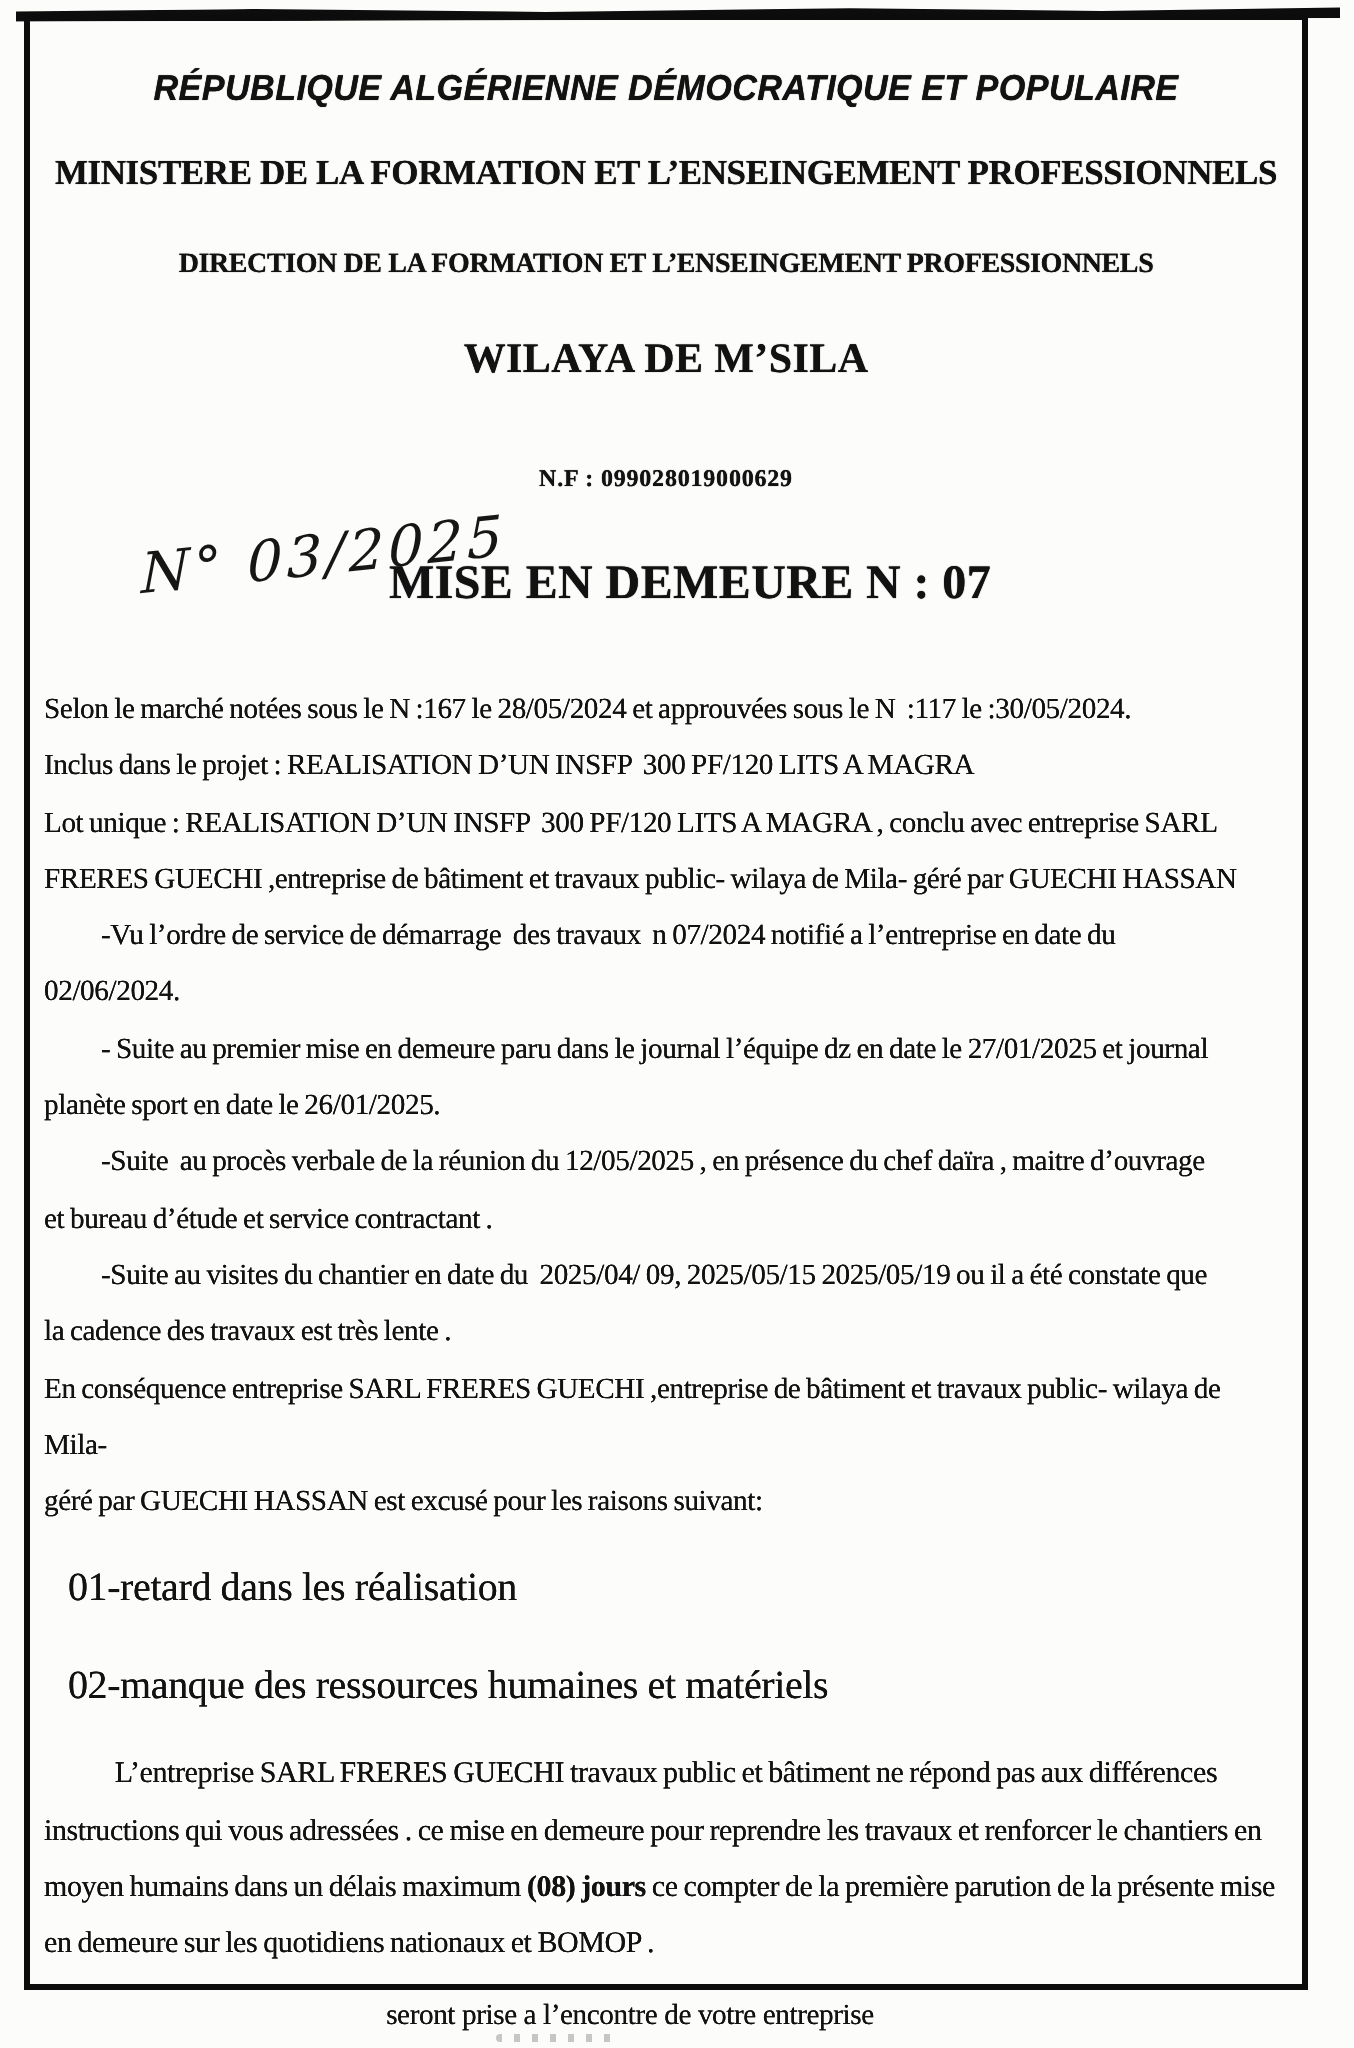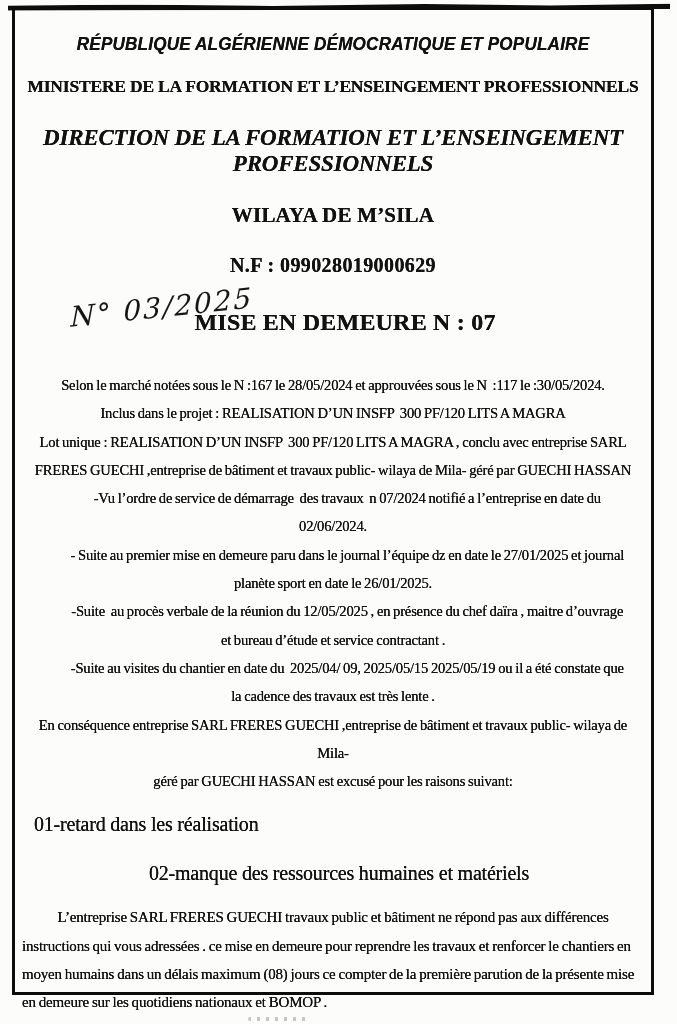--- a/index.html
+++ b/index.html
@@ -38,23 +38,23 @@
   .hdr { text-align: center; font-weight: bold; text-shadow: 0 0 0.4px #000; }
   .hdr-republic {
     margin-top: 24px;
     font-family: "Liberation Sans", sans-serif;
     font-style: italic;
     font-size: 18px;
     letter-spacing: 0.2px;
     transform: scaleX(0.95);
   }
   .hdr-ministry   { margin-top: 21px; font-size: 17.5px; letter-spacing: -0.2px; text-align: center; }
-  .hdr-direction  { margin-top: 28px; font-size: 23px; letter-spacing: -0.2px; font-style: italic; }
+  .hdr-direction  { margin-top: 28px; font-size: 14px; letter-spacing: -0.2px; }
   .hdr-wilaya     { margin-top: 26px; font-size: 21px; letter-spacing: 0.2px; }
-  .hdr-nf         { margin-top: 26px; font-size: 20px; letter-spacing: 0.4px; }
+  .hdr-nf         { margin-top: 40px; font-size: 12px; letter-spacing: 0.4px; }
   .title-row { position: relative; height: 62px; margin-top: 18px; }
   .handwritten {
     position: absolute;
     left: 48px; top: -4px;
     font-family: "DejaVu Serif", serif;
     font-style: italic;
     font-size: 28px;
     letter-spacing: 2px;
     transform: rotate(-6deg) skewX(-6deg);
     color: #161616;
@@ -71,41 +71,40 @@
     text-shadow: 0 0 0.5px #000;
   }
   .body-text {
     margin-top: 14px;
     font-size: 14.6px;
     line-height: 28.3px;
     letter-spacing: -0.2px;
     word-spacing: -0.6px;
     white-space: pre-wrap;
     text-shadow: 0 0 0.3px #000;
-    text-align: center;
   }
   .reason { 
     padding-left: 12px;
     font-size: 20px;
     letter-spacing: -0.2px;
     text-shadow: 0 0 0.3px #000;
     font-family: Liberation Serif, serif;
   }
   .reason-1 { margin-top: 18px; }
-  .reason-2 { margin-top: 26px; text-align: center; }
+  .reason-2 { margin-top: 26px; }
   .closing {
     margin-top: 18px;
     font-size: 15px;
     line-height: 28.3px;
     letter-spacing: -0.2px;
     word-spacing: -0.6px;
     white-space: pre-wrap;
     text-shadow: 0 0 0.3px #000;
   }
-  .closing .bold { font-weight: normal; }
+  .closing .bold { font-weight: bold; }
   .warning {
     margin-top: 7px;
     font-size: 14.6px;
     line-height: 29px;
     letter-spacing: -0.2px;
     text-shadow: 0 0 0.3px #000;
   }
   .warning-line1 { padding-left: 136px; }
   .warning-line2 { text-align: center; padding-right: 36px; }
   .footer {

